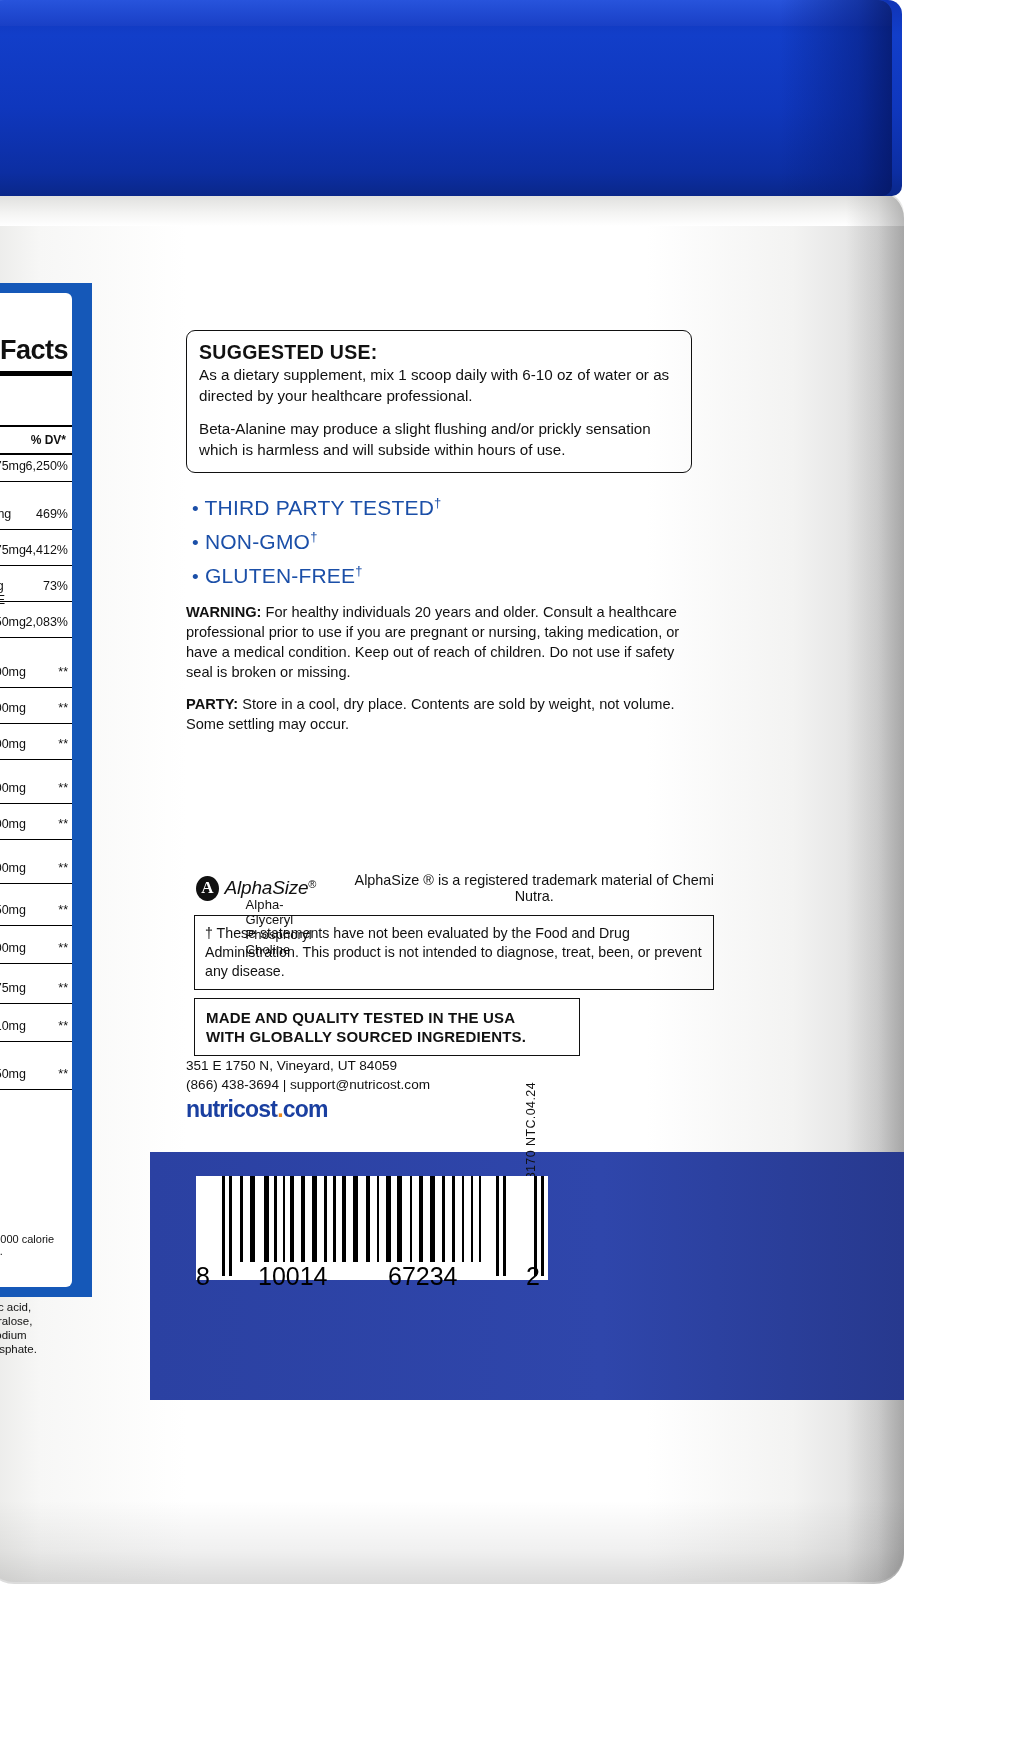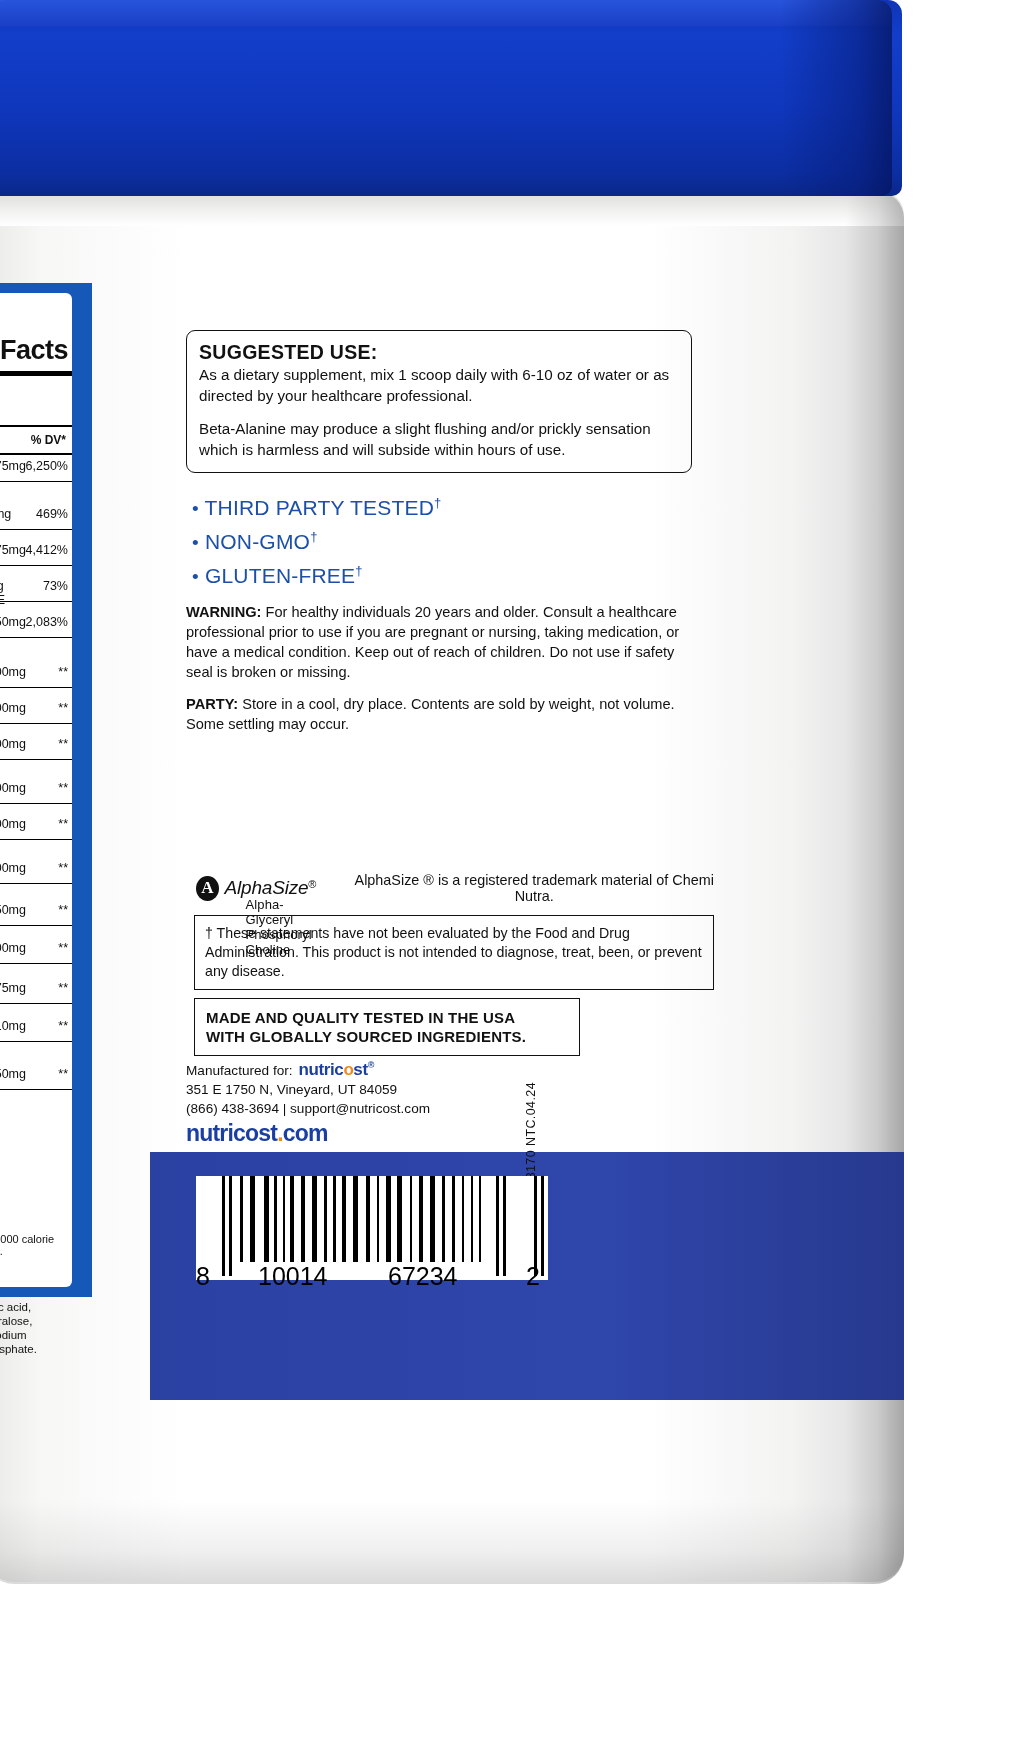--- a/index.html
+++ b/index.html
@@ -237,24 +237,20 @@
   </div>
 
   <div class="dagger-box">† These statements have not been evaluated by the Food and Drug Administration. This product is not intended to diagnose, treat, been, or prevent any disease.</div>
 
   <div class="usa-box">
     <div>MADE AND QUALITY TESTED IN THE USA</div>
     <div>WITH GLOBALLY SOURCED INGREDIENTS.</div>
   </div>
 
   <div class="mfg">
-    <div class="brandline">
-      <span>Manufactured for:</span>
-      <span class="nutri">nutric<span class="o">o</span>st<span class="reg">®</span></span>
-    </div>
     <div>351 E 1750 N, Vineyard, UT 84059</div>
     <div>(866) 438-3694  |  support@nutricost.com</div>
     <div class="site">nutricost<span class="dot">.</span>com</div>
   </div>
 
   <div class="codeblock">
     <span>408170</span>
     <span style="margin-left:6px;">NTC.04.24</span>
   </div>
 

